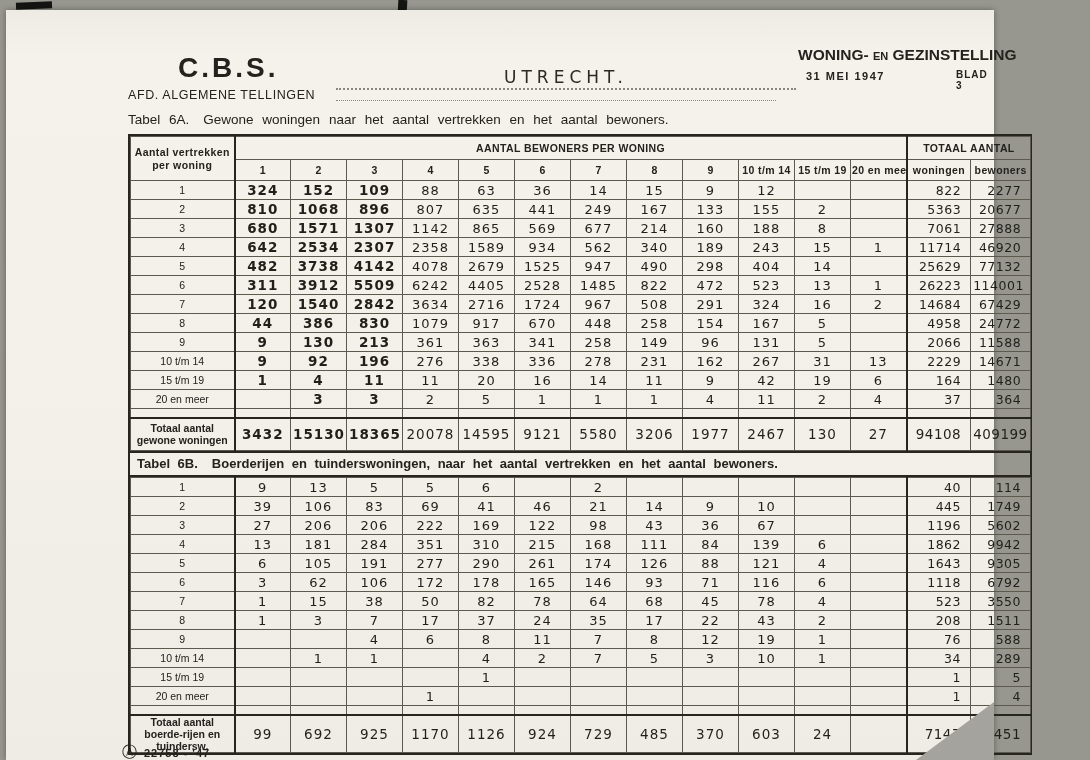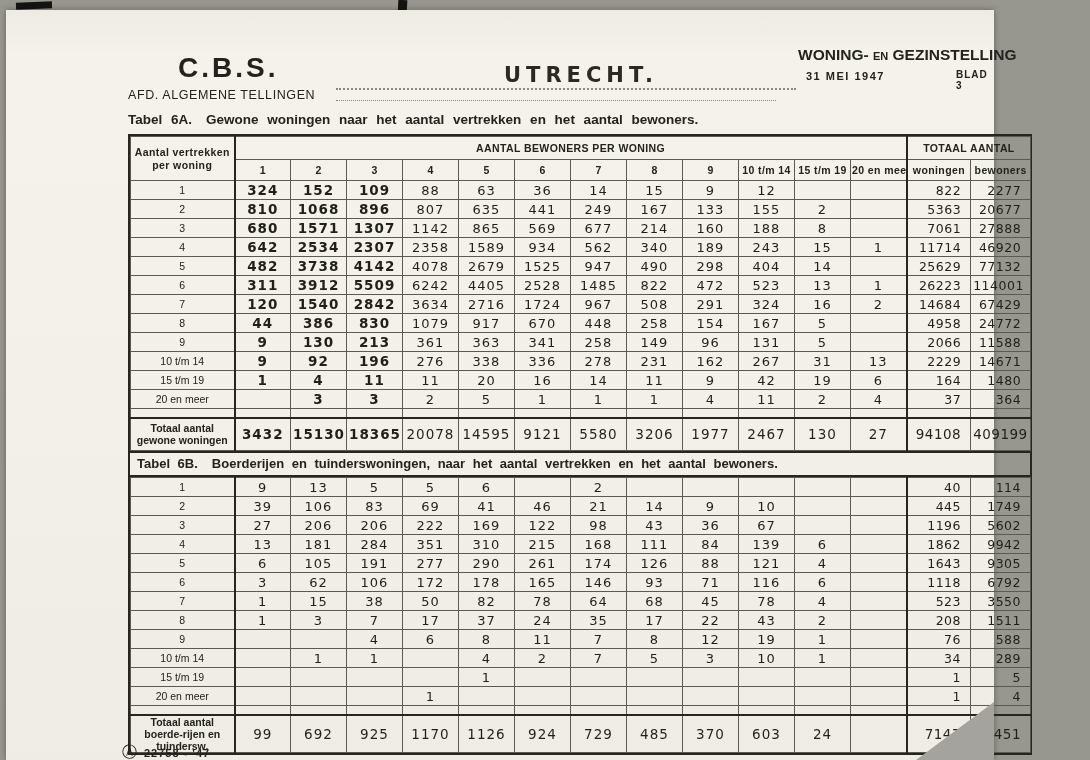--- a/index.html
+++ b/index.html
@@ -20,29 +20,29 @@
   .corner-cut{
     position:absolute;right:0;bottom:0;width:78px;height:58px;
     background:#a4a39d;clip-path:polygon(100% 0,100% 100%,0 100%);
   }
   
   .org{position:absolute;left:172px;top:42px;font-size:28px;font-weight:bold;letter-spacing:3px;}
   .dept{position:absolute;left:122px;top:78px;font-size:12.5px;letter-spacing:.6px;}
   .dotline1{position:absolute;left:330px;top:52px;width:460px;height:26px;border-bottom:2px dotted #8a877e;}
   .loc{
     position:absolute;left:168px;bottom:1px;
-    font-family:"DejaVu Sans",sans-serif;font-size:21px;font-weight:bold;letter-spacing:5px;color:#2a2924;
+    font-family:"DejaVu Sans",sans-serif;font-size:17px;font-weight:normal;letter-spacing:5px;color:#2a2924;
   }
   .dotline2{position:absolute;left:330px;top:90px;width:440px;border-bottom:1px dotted #8a877e;}
   .rtitle{position:absolute;left:792px;top:36px;width:262px;font-size:15.5px;font-weight:bold;white-space:nowrap;}
   .rtitle .en{font-size:11px;}
   .rdate{position:absolute;left:800px;top:60px;font-size:11px;font-weight:bold;letter-spacing:1.5px;}
   .rblad{position:absolute;left:950px;top:59px;font-size:10px;font-weight:bold;letter-spacing:1px;}
   
-  .t6a-title{position:absolute;left:122px;top:102px;font-size:13.5px;font-weight:bold;word-spacing:5px;}
+  .t6a-title{position:absolute;left:122px;top:102px;font-size:13.5px;font-weight:normal;word-spacing:5px;}
   .tbl-lbl{margin-right:14px;}
   
   .frame{position:absolute;left:122px;top:124px;width:900px;border:2px solid #262520;background:transparent;}
   table{border-collapse:collapse;table-layout:fixed;width:900px;}
   col.c-lbl{width:104px;} col.c-d{width:56px;} col.c-w{width:64px;} col.c-b{width:60px;}
   th,td{border:1px solid #5c594f;padding:0 2px;overflow:hidden;white-space:nowrap;}
   thead th{font-size:10.5px;font-weight:bold;letter-spacing:.4px;padding:2px 1px;}
   th.grp{height:18px;}
   th.colnum{height:16px;}
   th.rowlbl{

